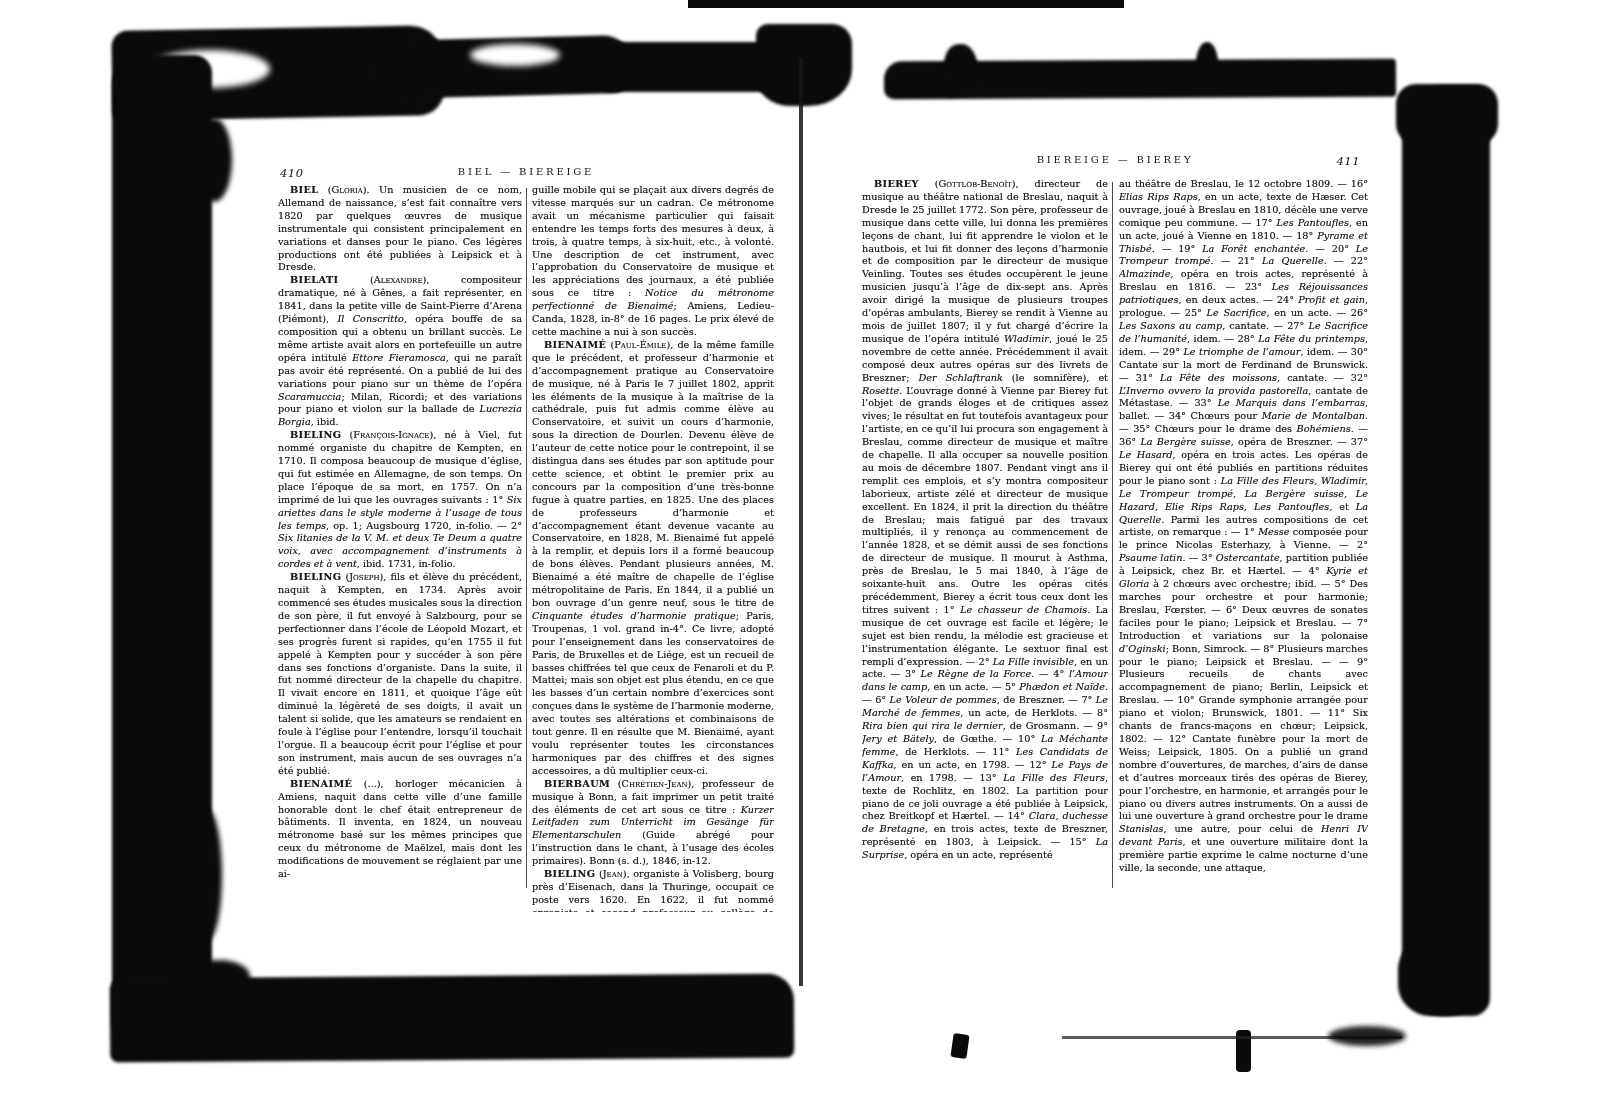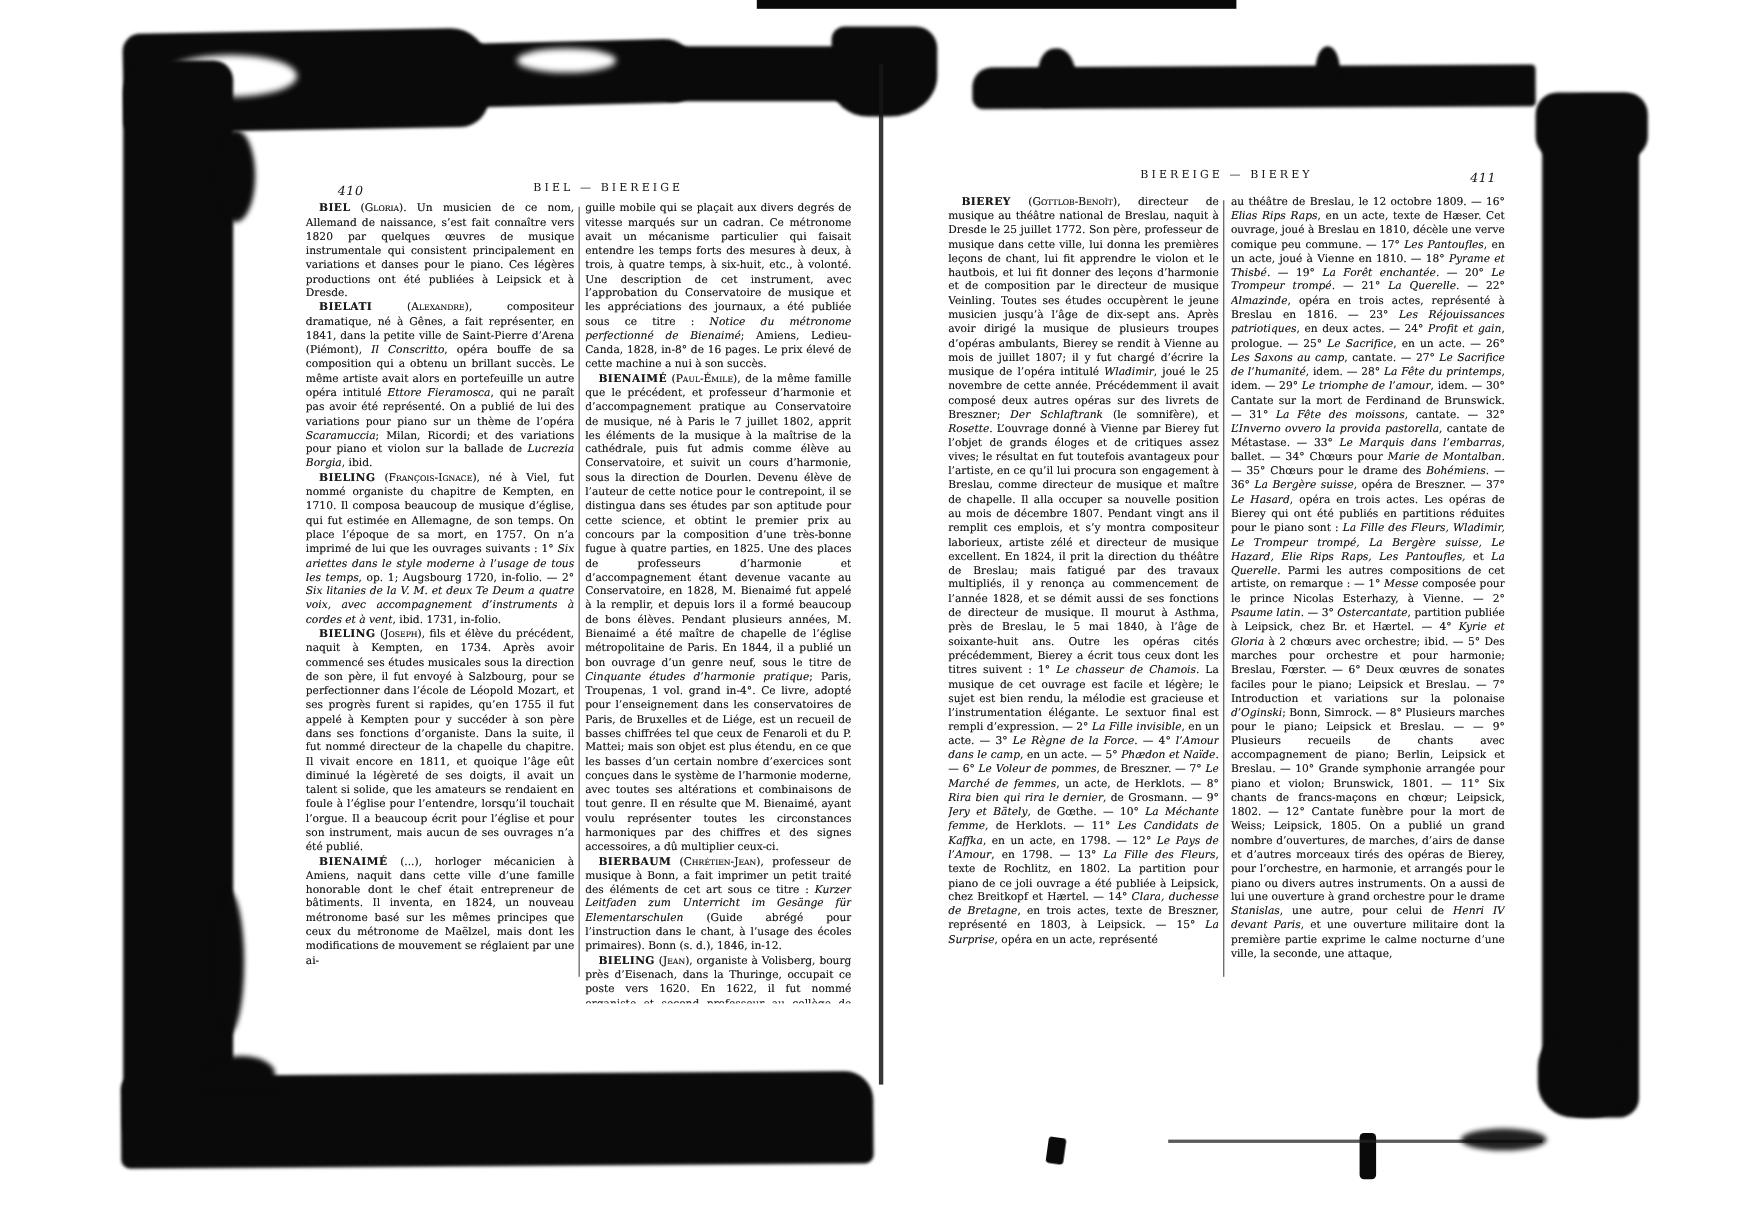--- a/index.html
+++ b/index.html
@@ -30,21 +30,21 @@
   #blob-bottomright-1{left:1236px;top:1030px;width:15px;height:42px;border-radius:4px;}
   #hairline-bottomright{left:1062px;top:1036px;width:340px;height:3px;background:#222;opacity:.75;}
   #smudge-bottomright{left:1328px;top:1026px;width:78px;height:20px;border-radius:50%;opacity:.9;}
   #band-right{left:1402px;top:86px;width:88px;height:930px;border-radius:40px 14px 18px 40px;}
   #blob-right-top{left:1396px;top:84px;width:102px;height:60px;border-radius:20px;}
   #blob-right-bottom{left:1398px;top:938px;width:82px;height:78px;border-radius:40%;}
   
   .pagehead{position:absolute;height:16px;color:#151515;}
   .ph-num{position:absolute;top:0;font-size:11.5px;letter-spacing:.5px;font-style:italic;}
   .ph-title{position:absolute;left:0;right:0;text-align:center;font-size:10px;letter-spacing:2.8px;}
-  #head-left{left:278px;top:166px;width:496px;margin-left:27px;}
+  #head-left{left:278px;top:166px;width:496px;}
   #head-left .ph-num{left:2px;}
   #head-right{left:862px;top:154px;width:506px;}
   #head-right .ph-num{right:8px;}
   .col{position:absolute;overflow:hidden;color:#1a1a1a;text-align:justify;
        font-size:9.7px;line-height:12.9px;
        text-shadow:0 0 .4px rgba(20,20,20,.55);}
   .col p{margin:0;text-indent:12px;}
   .col p.cont{text-indent:0;}
   .b{font-weight:bold;letter-spacing:.4px;}
   .sc{font-variant:small-caps;}

